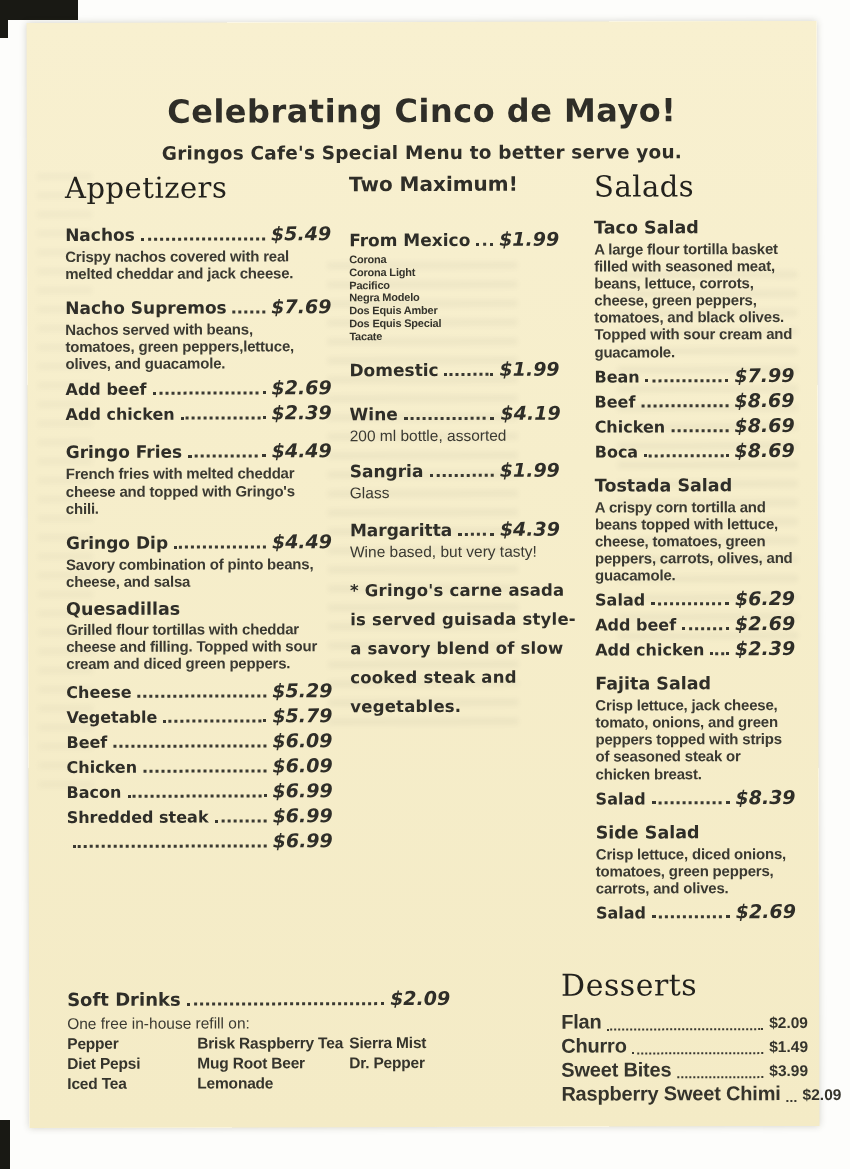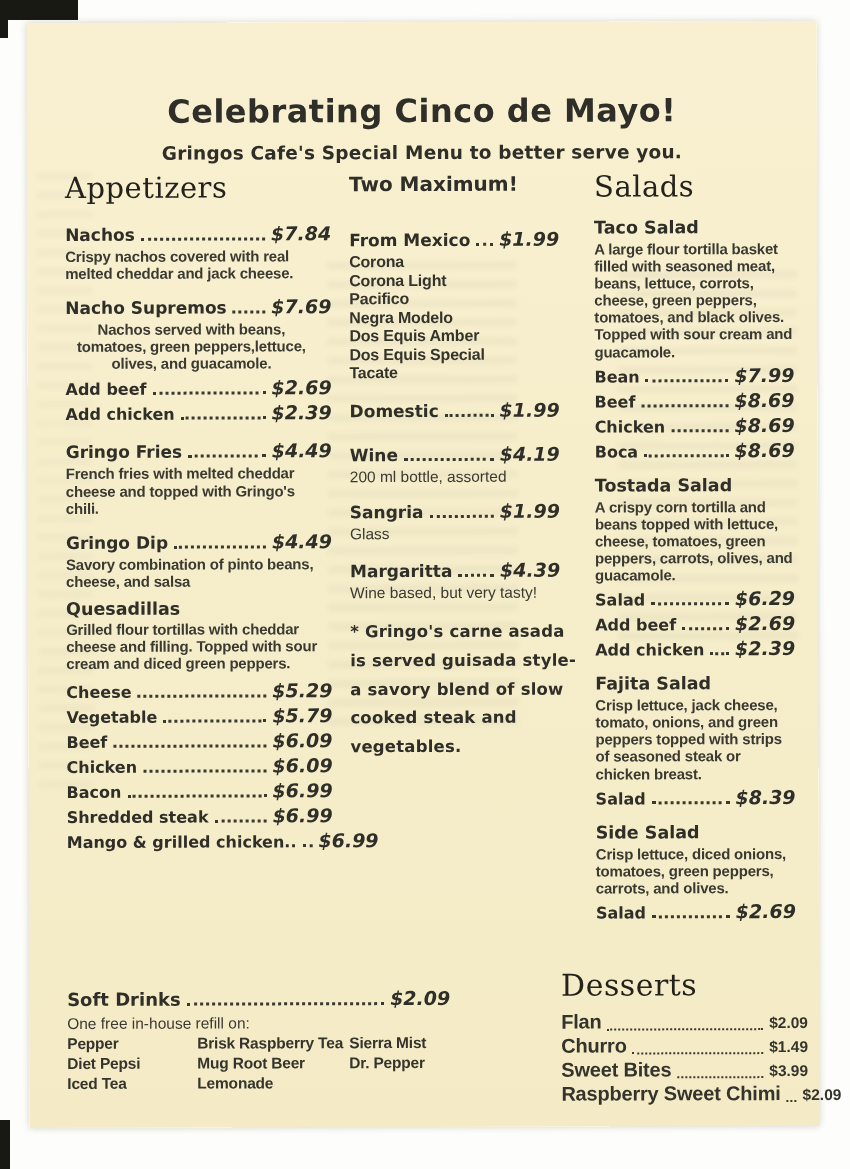--- a/index.html
+++ b/index.html
@@ -46,21 +46,21 @@
   .m-name.sm{font-size:16px;}
   .leader{flex:1;border-bottom:3px dotted #3a3931;margin:0 6px;align-self:flex-end;
           margin-bottom:4px;min-width:10px;}
   .leader.fine{border-bottom:2px dotted #3a3931;margin-bottom:3px;}
   .m-price{font-size:19px;font-style:oblique;min-width:62px;white-space:nowrap;}
   .desc{margin:1px 0 14px 0;}
   .desc.w252{width:252px;}
 
   .two-max{font-size:20px;margin:2px 0 32px 0;}
   .beers{margin:0 0 16px 0;}
-  .beer{font-family:"Liberation Sans",sans-serif;font-weight:bold;font-size:16px;
+  .beer{font-family:"Liberation Sans",sans-serif;font-weight:bold;font-size:11px;
         line-height:1.16;letter-spacing:-0.2px;color:#35342c;}
   .foot-note{font-size:16.5px;line-height:1.75;width:234px;margin-top:16px;letter-spacing:.2px;}
 
   .salad-name{font-size:17.5px;margin:14px 0 3px 0;}
   .salad-name.first{margin-top:0;}
   #col-salads .desc{margin-bottom:4px;width:200px;}
   #col-salads .m-price{min-width:58px;}
 
   #soft-drinks{position:absolute;left:38px;top:962px;width:385px;}
   #soft-drinks .m-name{font-size:18px;}
@@ -98,30 +98,30 @@
       <div id="menu-title" class="hand">Celebrating Cinco de Mayo!</div>
       <div id="menu-subtitle" class="hand">Gringos Cafe's  Special Menu to better serve you.</div>
     </div>
 
     <div id="col-appetizers" class="col">
       <h2 class="section serifhead">Appetizers</h2>
 
       <div class="row">
         <span class="m-name hand">Nachos</span>
         <span class="leader"></span>
-        <span class="m-price hand">$7.84</span>
+        <span class="m-price hand">$5.49</span>
       </div>
       <div class="desc w252">Crispy nachos covered with real melted cheddar and jack cheese.</div>
 
       <div class="row">
         <span class="m-name hand">Nacho Supremos</span>
         <span class="leader"></span>
         <span class="m-price hand">$7.69</span>
       </div>
-      <div class="desc w252" style="margin-bottom:5px;text-align:center;">Nachos served with beans, tomatoes, green peppers,lettuce, olives, and guacamole.</div>
+      <div class="desc w252" style="margin-bottom:5px;">Nachos served with beans, tomatoes, green peppers,lettuce, olives, and guacamole.</div>
 
       <div class="row">
         <span class="m-name sm hand">Add beef</span>
         <span class="leader"></span>
         <span class="m-price hand">$2.69</span>
       </div>
       <div class="row" style="margin-bottom:16px;">
         <span class="m-name sm hand">Add chicken</span>
         <span class="leader"></span>
         <span class="m-price hand">$2.39</span>
@@ -168,21 +168,20 @@
         <span class="m-name sm hand">Bacon</span>
         <span class="leader"></span>
         <span class="m-price hand">$6.99</span>
       </div>
       <div class="row">
         <span class="m-name sm hand">Shredded steak</span>
         <span class="leader"></span>
         <span class="m-price hand">$6.99</span>
       </div>
       <div class="row">
-        <span class="m-name sm hand">Mango &amp; grilled chicken..</span>
         <span class="leader"></span>
         <span class="m-price hand">$6.99</span>
       </div>
     </div>
 
     <div id="col-cervesas" class="col">
       <div class="two-max hand">Two Maximum!</div>
 
       <div class="row">
         <span class="m-name hand">From Mexico</span>
@@ -198,21 +197,21 @@
         <div class="beer">Dos Equis Special</div>
         <div class="beer">Tacate</div>
       </div>
 
       <div class="row">
         <span class="m-name hand">Domestic</span>
         <span class="leader"></span>
         <span class="m-price hand">$1.99</span>
       </div>
 
-      <div class="row" style="margin-top:22px;">
+      <div class="row" style="margin-top:22px;text-align:center;">
         <span class="m-name hand">Wine</span>
         <span class="leader"></span>
         <span class="m-price hand">$4.19</span>
       </div>
       <div class="desc-lite" style="margin-bottom:14px;">200 ml bottle, assorted</div>
 
       <div class="row">
         <span class="m-name hand">Sangria</span>
         <span class="leader"></span>
         <span class="m-price hand">$1.99</span>

